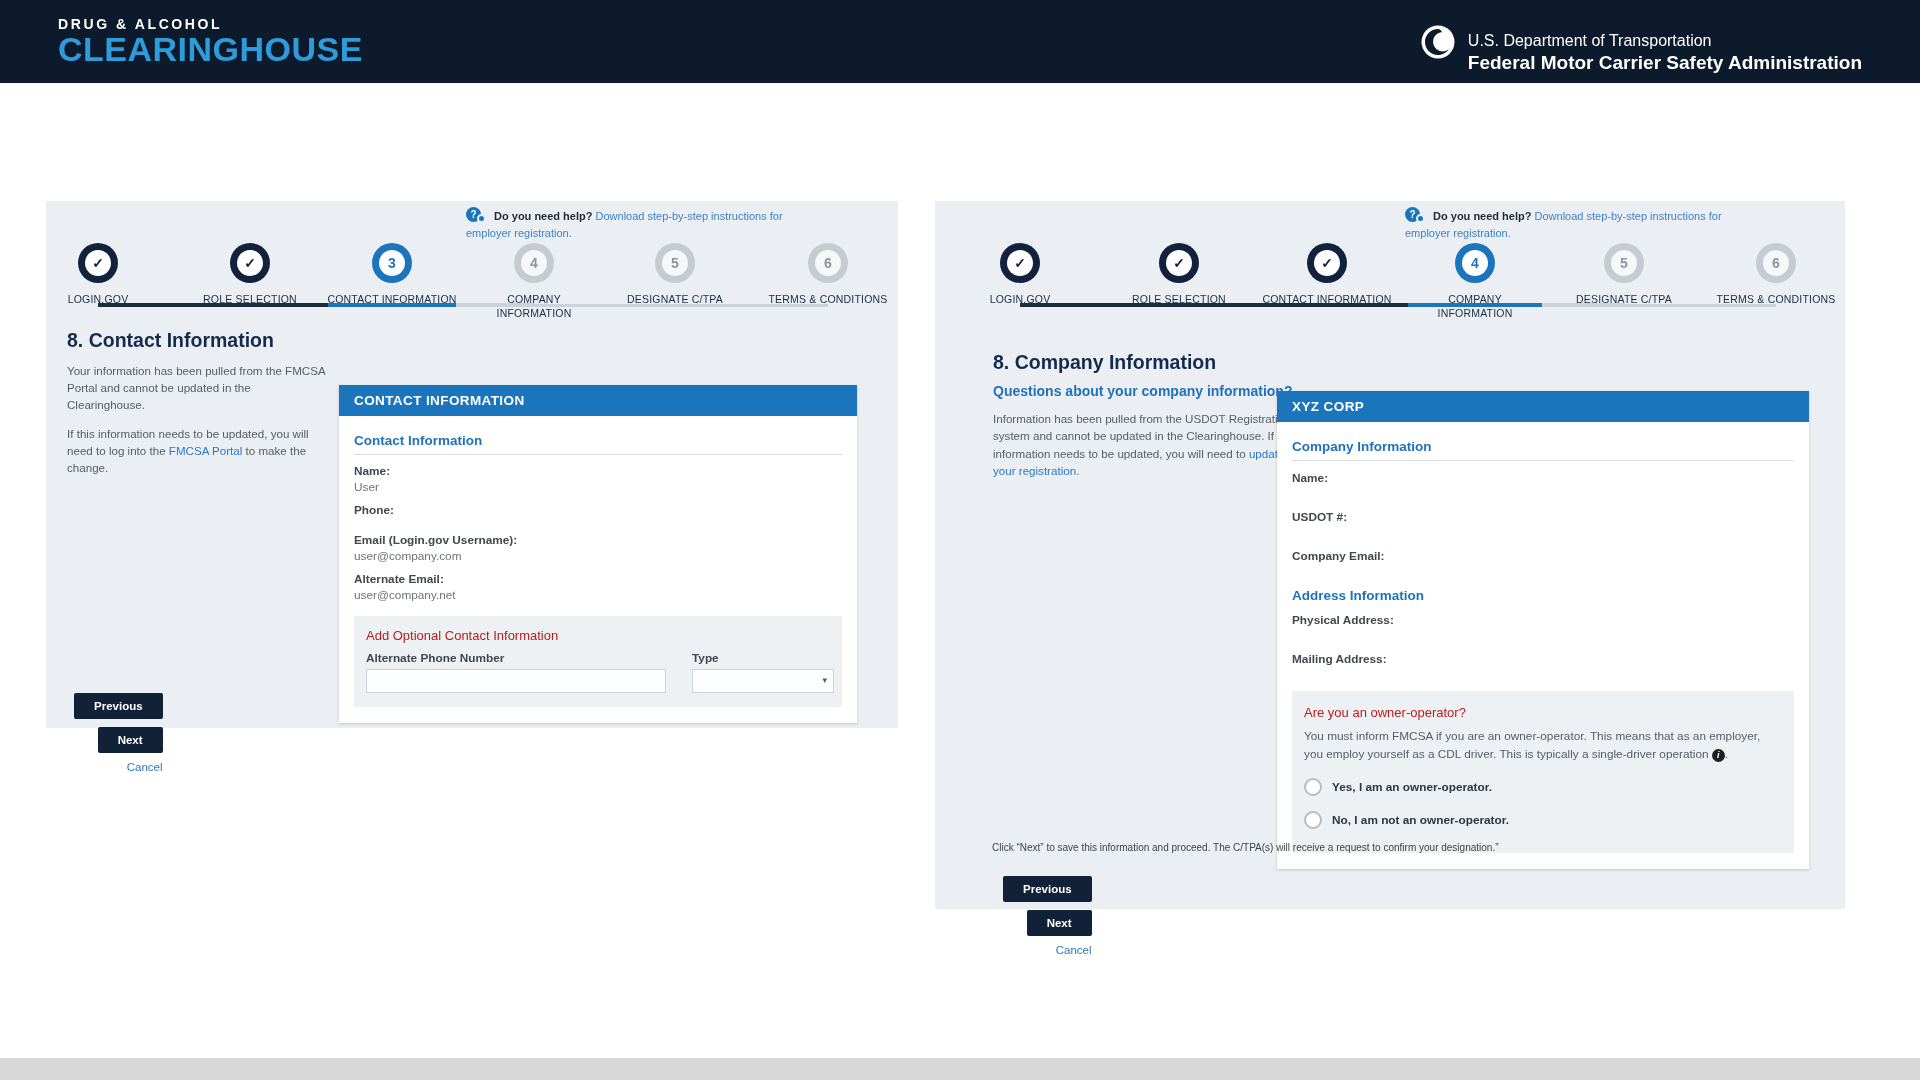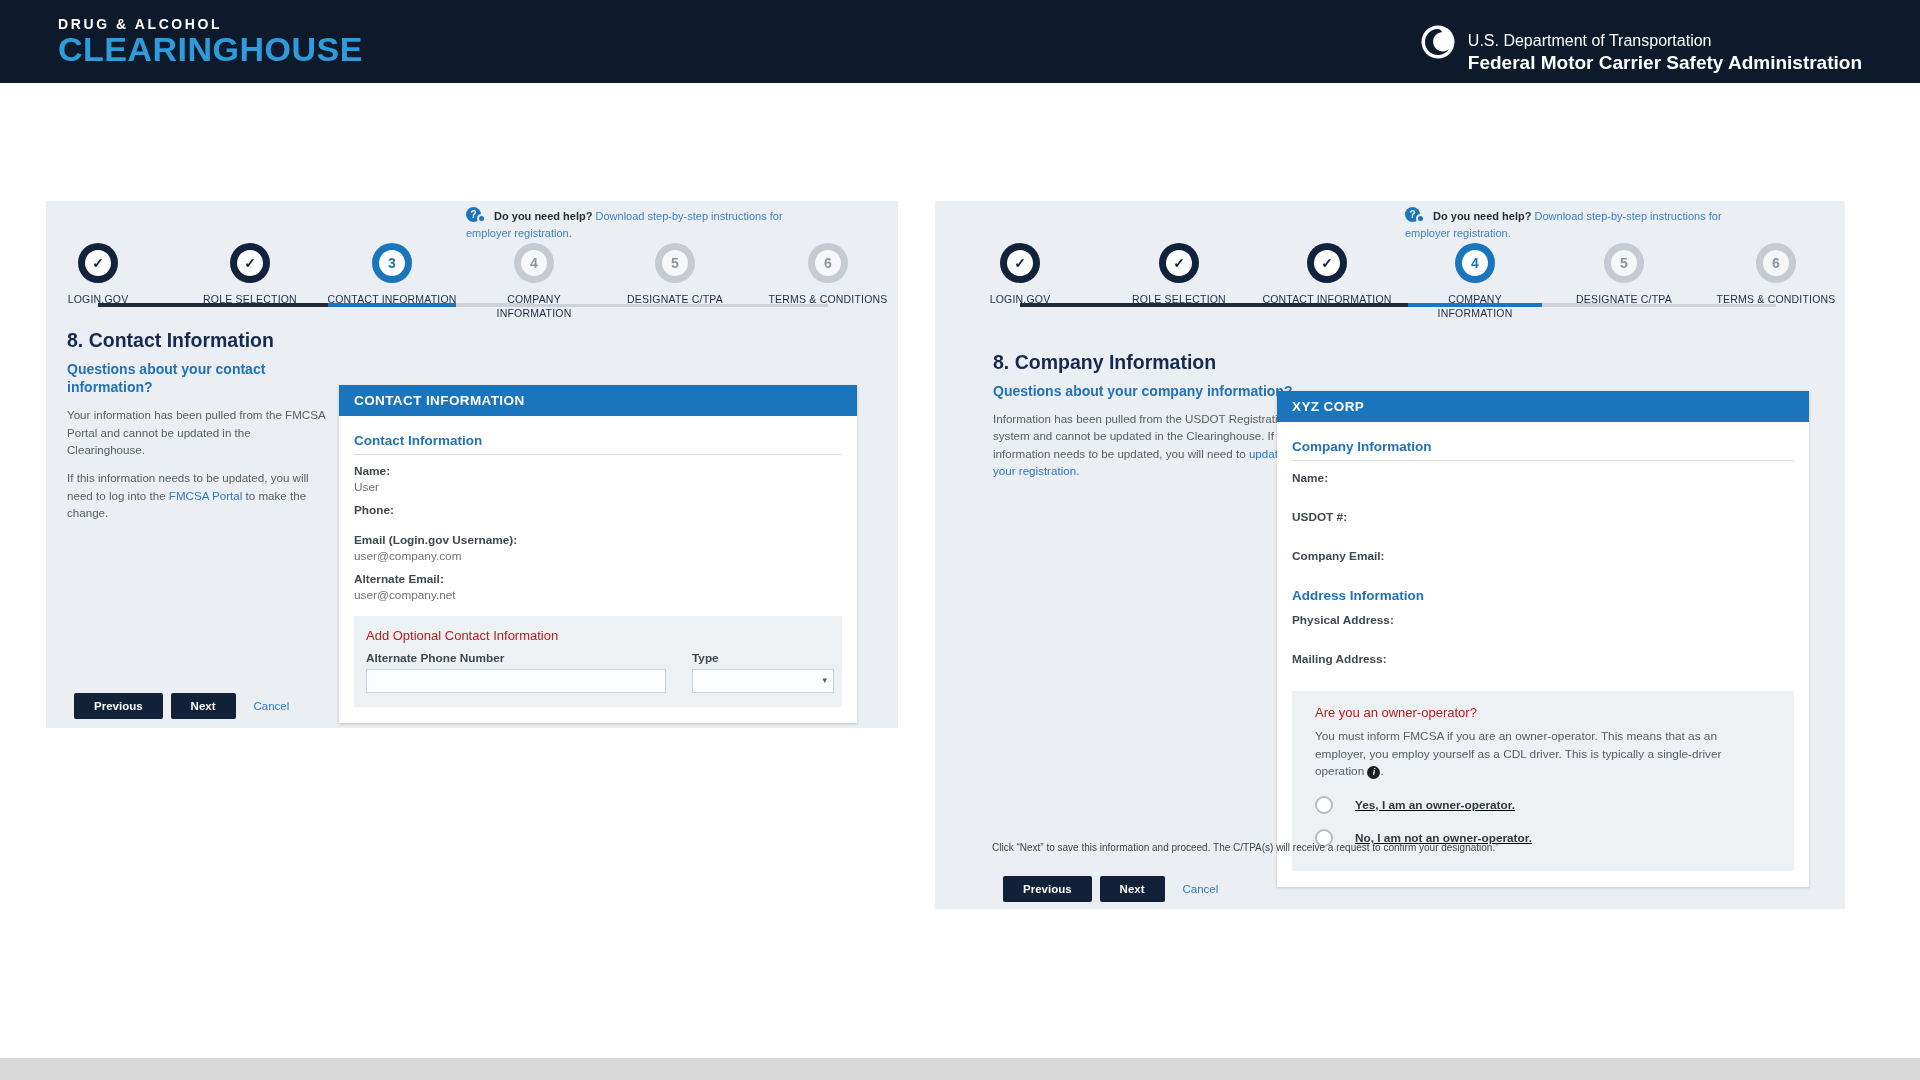--- a/index.html
+++ b/index.html
@@ -73,30 +73,30 @@
   .r-field { margin-top:10px; margin-bottom:18px; }
 
   .gray-box { margin-top:14px; background:#eef1f4; padding:10px 12px 14px; }
   .gray-box h4 { color:#b91c1c; font-size:13px; font-weight:normal; margin:2px 0 8px; }
   .opt-row { display:flex; gap:26px; }
   .opt-label { font-size:11.8px; font-weight:bold; color:#40474f; margin-bottom:4px; }
   input.text { width:300px; height:24px; border:1px solid #ccd3da; background:#fcfdfe; }
   .select { width:142px; height:24px; border:1px solid #ccd3da; background:#fcfdfe; position:relative; cursor:pointer; }
   .caret { position:absolute; right:6px; top:5px; font-size:9px; color:#555c63; }
 
-  .owner-box { margin-top:18px; background:#eef1f4; padding:12px 23px 24px; }
+  .owner-box { margin-top:18px; background:#eef1f4; padding:12px 12px 24px; }
   .owner-text { font-size:11.8px; color:#565d64; line-height:1.5; margin:4px 0 0; }
   .info-icon { display:inline-block; width:13px; height:13px; border-radius:50%; background:#1e1e1e;
     color:#fff; font-size:9px; font-weight:bold; font-style:italic; text-align:center; line-height:13px; }
-  .radio-row { display:flex; align-items:center; gap:22px; margin-top:15px; cursor:pointer;text-decoration:underline; }
+  .radio-row { display:flex; align-items:center; gap:10px; margin-top:15px; cursor:pointer; }
   .radio { width:18px; height:18px; border-radius:50%; border:2px solid #b6bcc3; background:#fff; flex:0 0 auto; }
   .radio-label { font-size:11.8px; font-weight:bold; color:#30363d; }
 
   
-  .btn-row { position:absolute; display:flex; align-items:center; gap:8px; }
+  .btn-row { position:absolute; display:flex; align-items:flex-end; gap:8px;flex-direction:column; }
   .btn-row-left  { left:28px; top:492px; }
   .btn-row-right { left:68px; top:675px; }
   .btn { background:#112138; color:#fff; font-weight:bold; font-size:11.5px; border:none;
     padding:7px 20px; border-radius:2px; cursor:pointer; font-family:"Liberation Sans",sans-serif; }
   .cancel { color:#2e78c2; font-size:11.5px; margin-left:10px; text-decoration:none; cursor:pointer; }
   .note { position:absolute; left:57px; top:641px; width:830px; font-size:10px; color:#3c434b; }
 
   .footer-strip { position:absolute; left:0; bottom:0; width:1920px; height:22px; background:#d8d8d8; }
 </style>
 </head>
@@ -168,21 +168,20 @@
         <div class="step" style="left: 717px;">
           <div class="step-circle future">
             <span class="step-num">6</span>
           </div>
           <div class="step-label">TERMS &amp; CONDITIONS</div>
         </div>
       </div>
 
     <div class="col col-left">
       <h2 class="page-h">8. Contact Information</h2>
-      <div class="sub-h">Questions about your contact information?</div>
       <p class="para">Your information has been pulled from the FMCSA Portal and cannot be updated in the Clearinghouse.</p>
       <p class="para"><span>If this information needs to be updated, you will need to log into the </span><a class="tlink">FMCSA Portal</a><span> to make the change.</span></p>
     </div>
 
     <div class="card card-left">
       <div class="card-header">CONTACT INFORMATION</div>
       <div class="card-body">
         <h3 class="section-title">Contact Information</h3>
 
         <div class="f-label">Name:</div>

